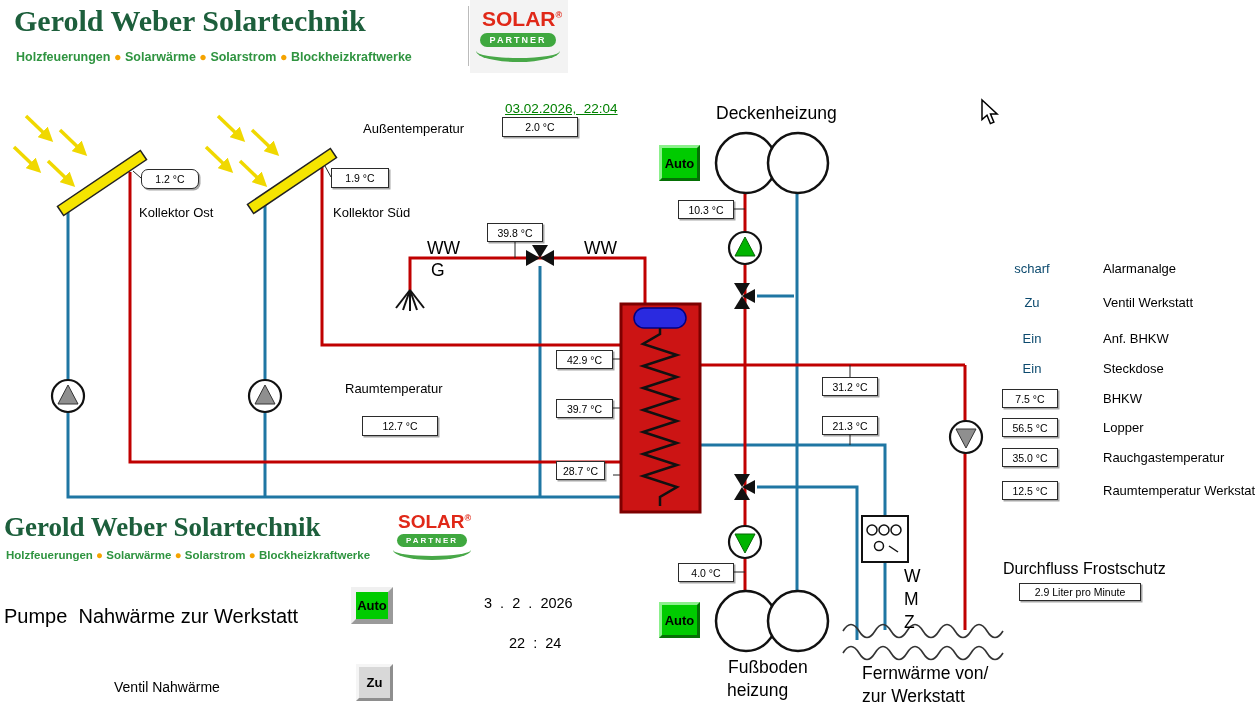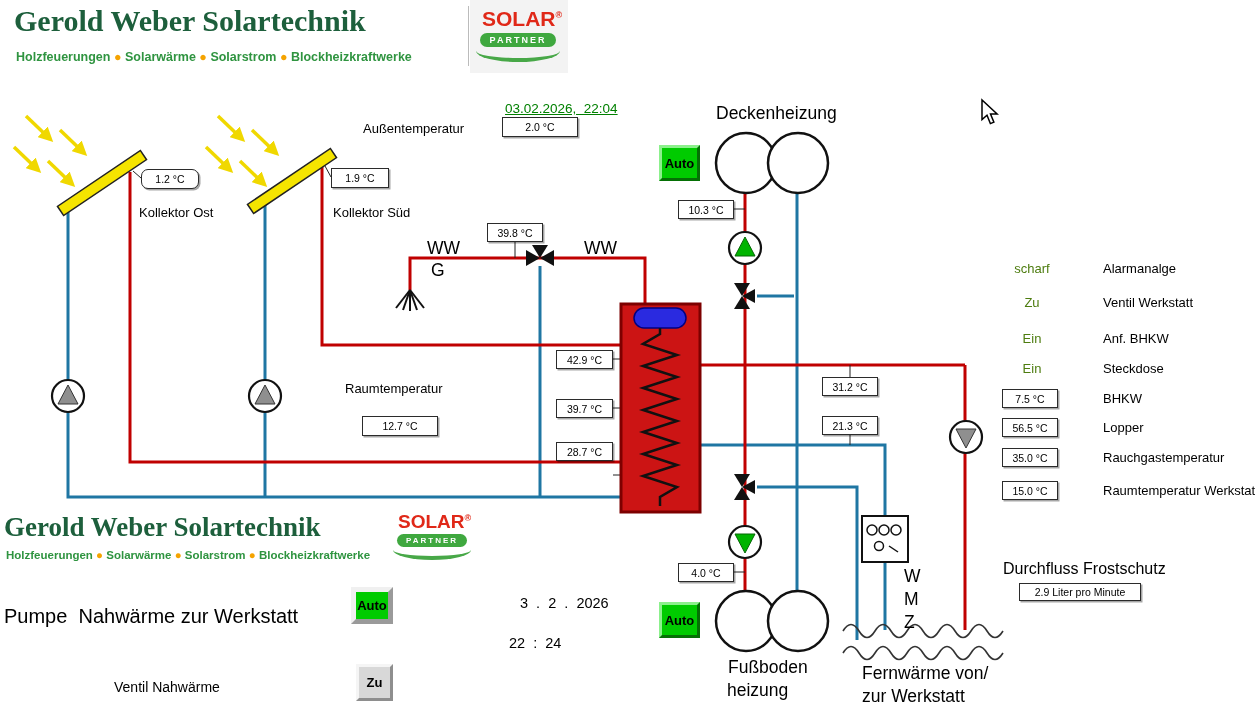--- a/index.html
+++ b/index.html
@@ -13,21 +13,21 @@
   .lbl  { position:absolute; font-size:13px; color:#000; white-space:pre; }
   .big  { position:absolute; font-size:17.5px; color:#000; white-space:pre; }
   .btn  { position:absolute; display:flex; align-items:center; justify-content:center;
           font-size:13px; font-weight:bold; color:#000; cursor:pointer; }
   .btn-auto { width:41px; height:36px; background:#00cb00;
               border:3px solid; border-color:#8cf08c #057005 #057005 #8cf08c; }
   .btn-auto-gray { width:42px; height:37px; background:#00cb00;
               border:5px solid; border-color:#f0f0f0 #9a9a9a #9a9a9a #f0f0f0; }
   .btn-zu { width:37px; height:37px; background:#d8d8d8;
               border:3px solid; border-color:#f5f5f5 #8e8e8e #8e8e8e #f5f5f5; }
-  .status-val { position:absolute; font-size:13px; width:52px; text-align:center; color:#4d7c0f; }
+  .status-val { position:absolute; font-size:13px; width:52px; text-align:center; color:#0c4a6e; }
   .status-lbl { position:absolute; font-size:13px; color:#000; white-space:nowrap; }
   .logo-name { position:absolute; font-family:"Liberation Serif", serif; font-weight:bold;
                color:#1d5f3c; white-space:nowrap; }
   .tagline { position:absolute; font-weight:bold; color:#2f9440; white-space:nowrap; }
   .tagline .dot { color:#f5a300; }
   .dt { position:absolute; color:#008000; font-size:13.5px; text-decoration:underline; white-space:pre; }
   .badge-solar { position:absolute; font-size:21px; font-weight:bold; color:#e02818; white-space:nowrap; }
   .badge-solar sup { font-size:9px; }
   .badge-partner { position:absolute; background:#3fa83f; border-radius:7px; color:#fff;
                    font-size:9px; font-weight:bold; letter-spacing:2px; text-align:center; }
@@ -208,21 +208,21 @@
   <div class="sensor" style="left:331px;top:168px;width:58px;height:20px;">1.9 °C</div>
   <div class="lbl" style="left:333px;top:205px;">Kollektor Süd</div>
 
   <div class="big" style="left:427px;top:238px;">WW</div>
   <div class="big" style="left:431px;top:260px;">G</div>
   <div class="sensor" style="left:487px;top:223px;width:56px;">39.8 °C</div>
   <div class="big" style="left:584px;top:238px;">WW</div>
 
   <div class="sensor" style="left:556px;top:350px;width:57px;">42.9 °C</div>
   <div class="sensor" style="left:556px;top:399px;width:57px;">39.7 °C</div>
-  <div class="sensor" style="left:556px;top:442px;width:57px;">28.7 °C</div>
+  <div class="sensor" style="left:556px;top:461px;width:49px;">28.7 °C</div>
 
   <div class="lbl" style="left:345px;top:381px;">Raumtemperatur</div>
   <div class="sensor" style="left:362px;top:416px;width:76px;height:20px;">12.7 °C</div>
 
   <div class="sensor" style="left:822px;top:377px;width:56px;">31.2 °C</div>
   <div class="sensor" style="left:822px;top:416px;width:56px;">21.3 °C</div>
 
   <div class="status-val" style="left:1006px;top:261px;">scharf</div>
   <div class="status-lbl" style="left:1103px;top:261px;">Alarmanalge</div>
 
@@ -237,21 +237,21 @@
 
   <div class="sensor" style="left:1002px;top:389px;width:56px;">7.5 °C</div>
   <div class="status-lbl" style="left:1103px;top:391px;">BHKW</div>
 
   <div class="sensor" style="left:1002px;top:418px;width:56px;">56.5 °C</div>
   <div class="status-lbl" style="left:1103px;top:420px;">Lopper</div>
 
   <div class="sensor" style="left:1002px;top:448px;width:56px;">35.0 °C</div>
   <div class="status-lbl" style="left:1103px;top:450px;">Rauchgastemperatur</div>
 
-  <div class="sensor" style="left:1002px;top:481px;width:56px;">15.0 °C</div>
+  <div class="sensor" style="left:1002px;top:481px;width:56px;">12.5 °C</div>
   <div class="status-lbl" style="left:1103px;top:483px;">Raumtemperatur Werkstatt</div>
 
   <div class="big" style="left:904px;top:566px;">W</div>
   <div class="big" style="left:904px;top:589px;">M</div>
   <div class="big" style="left:904px;top:612px;">Z</div>
 
   <div class="sensor" style="left:678px;top:563px;width:56px;">4.0 °C</div>
   <div class="btn btn-auto" style="left:659px;top:602px;">Auto</div>
   <div class="big" style="left:728px;top:657px;">Fußboden</div>
   <div class="big" style="left:727px;top:680px;">heizung</div>
@@ -276,19 +276,19 @@
     <div class="badge-solar" style="left:8px;top:6px;font-size:19px;">
       <span>SOLAR</span><sup>®</sup>
     </div>
     <div class="badge-partner" style="left:7px;top:29px;width:70px;height:13px;line-height:13px;font-size:8px;">PARTNER</div>
     <div class="badge-swoosh" style="left:3px;top:35px;width:78px;height:20px;"></div>
   </div>
 
   <div class="lbl" style="left:4px;top:605px;font-size:20px;">Pumpe  Nahwärme zur Werkstatt</div>
   <div class="btn btn-auto-gray" style="left:351px;top:587px;">Auto</div>
 
-  <div class="lbl" style="left:484px;top:595px;font-size:14.5px;margin-left:36px;">3  .  2  .  2026</div>
+  <div class="lbl" style="left:484px;top:595px;font-size:14.5px;">3  .  2  .  2026</div>
   <div class="lbl" style="left:509px;top:635px;font-size:14.5px;">22  :  24</div>
 
   <div class="lbl" style="left:114px;top:679px;font-size:14px;">Ventil Nahwärme</div>
   <div class="btn btn-zu" style="left:356px;top:664px;">Zu</div>
 
 </div>
 
 </body></html>

